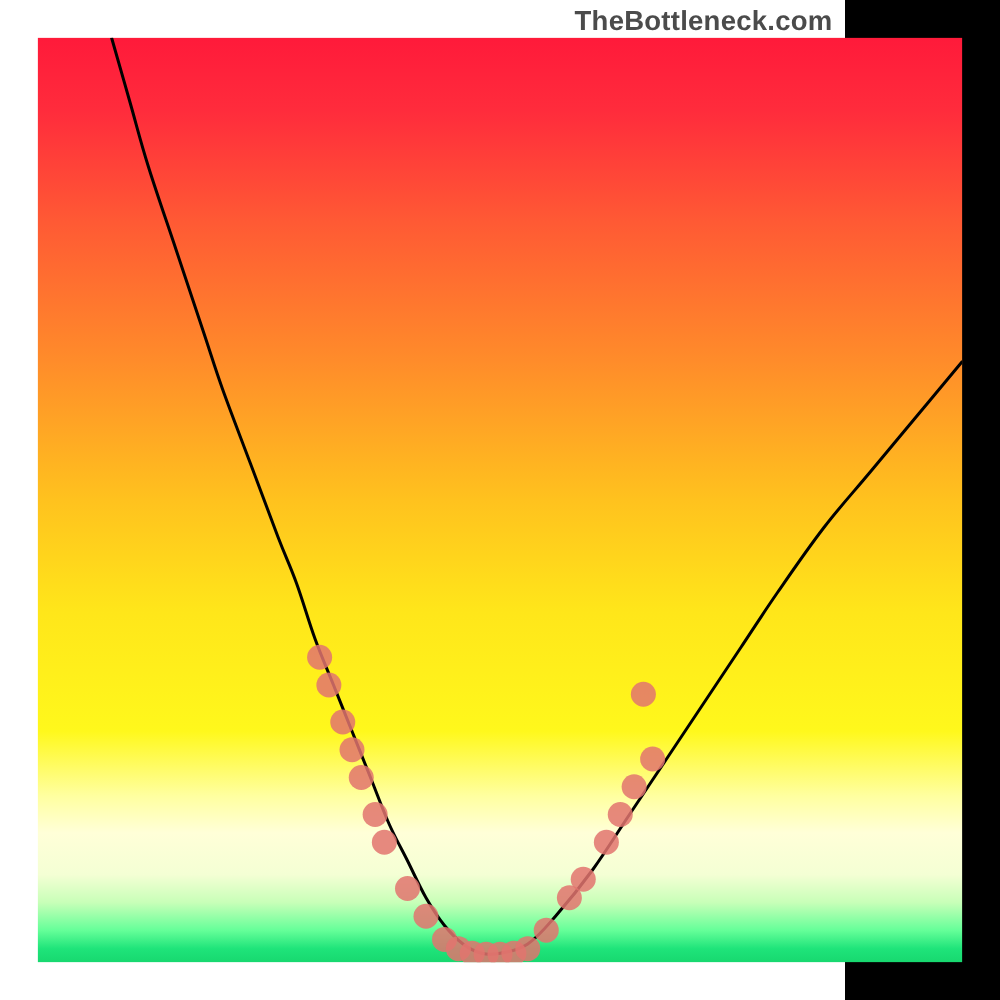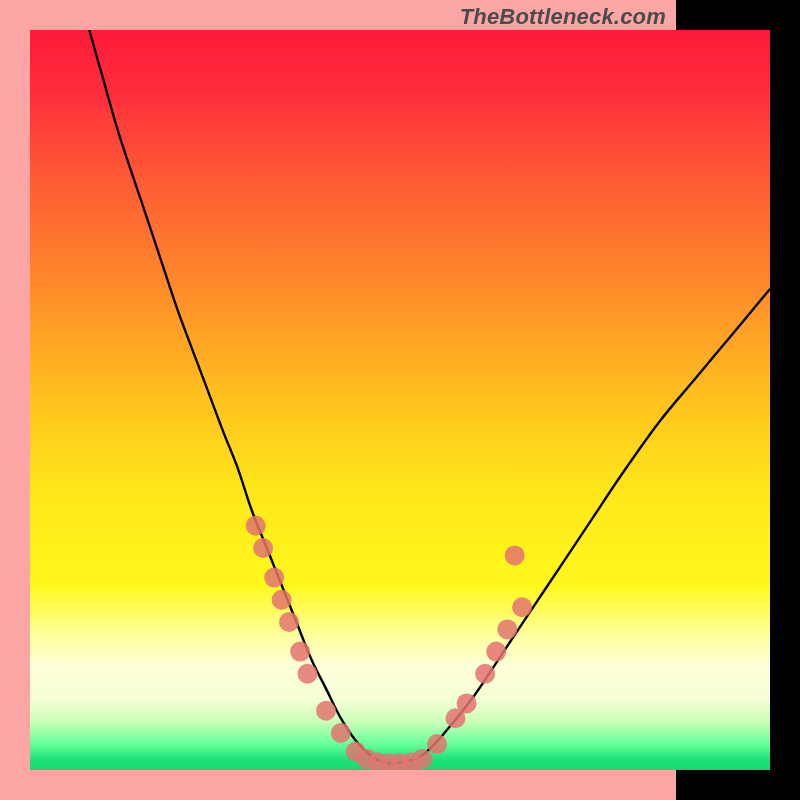--- a/index.html
+++ b/index.html
@@ -9,22 +9,21 @@
     height: 800px;
     overflow: hidden;
     background: #000;
     font-family: Arial, Helvetica, sans-serif;
   }
   .frame {
     position: absolute;
     top: 0; left: 0;
     width: 676px;
     height: 800px;
-    background: #fca5a5;
-    font-style: italic;
+    background: #ffffff;
   }
   .plot {
     position: absolute;
     top: 30px;
     left: 30px;
     width: 740px;
     height: 740px;
     overflow: hidden;
   }
   .gradient {

